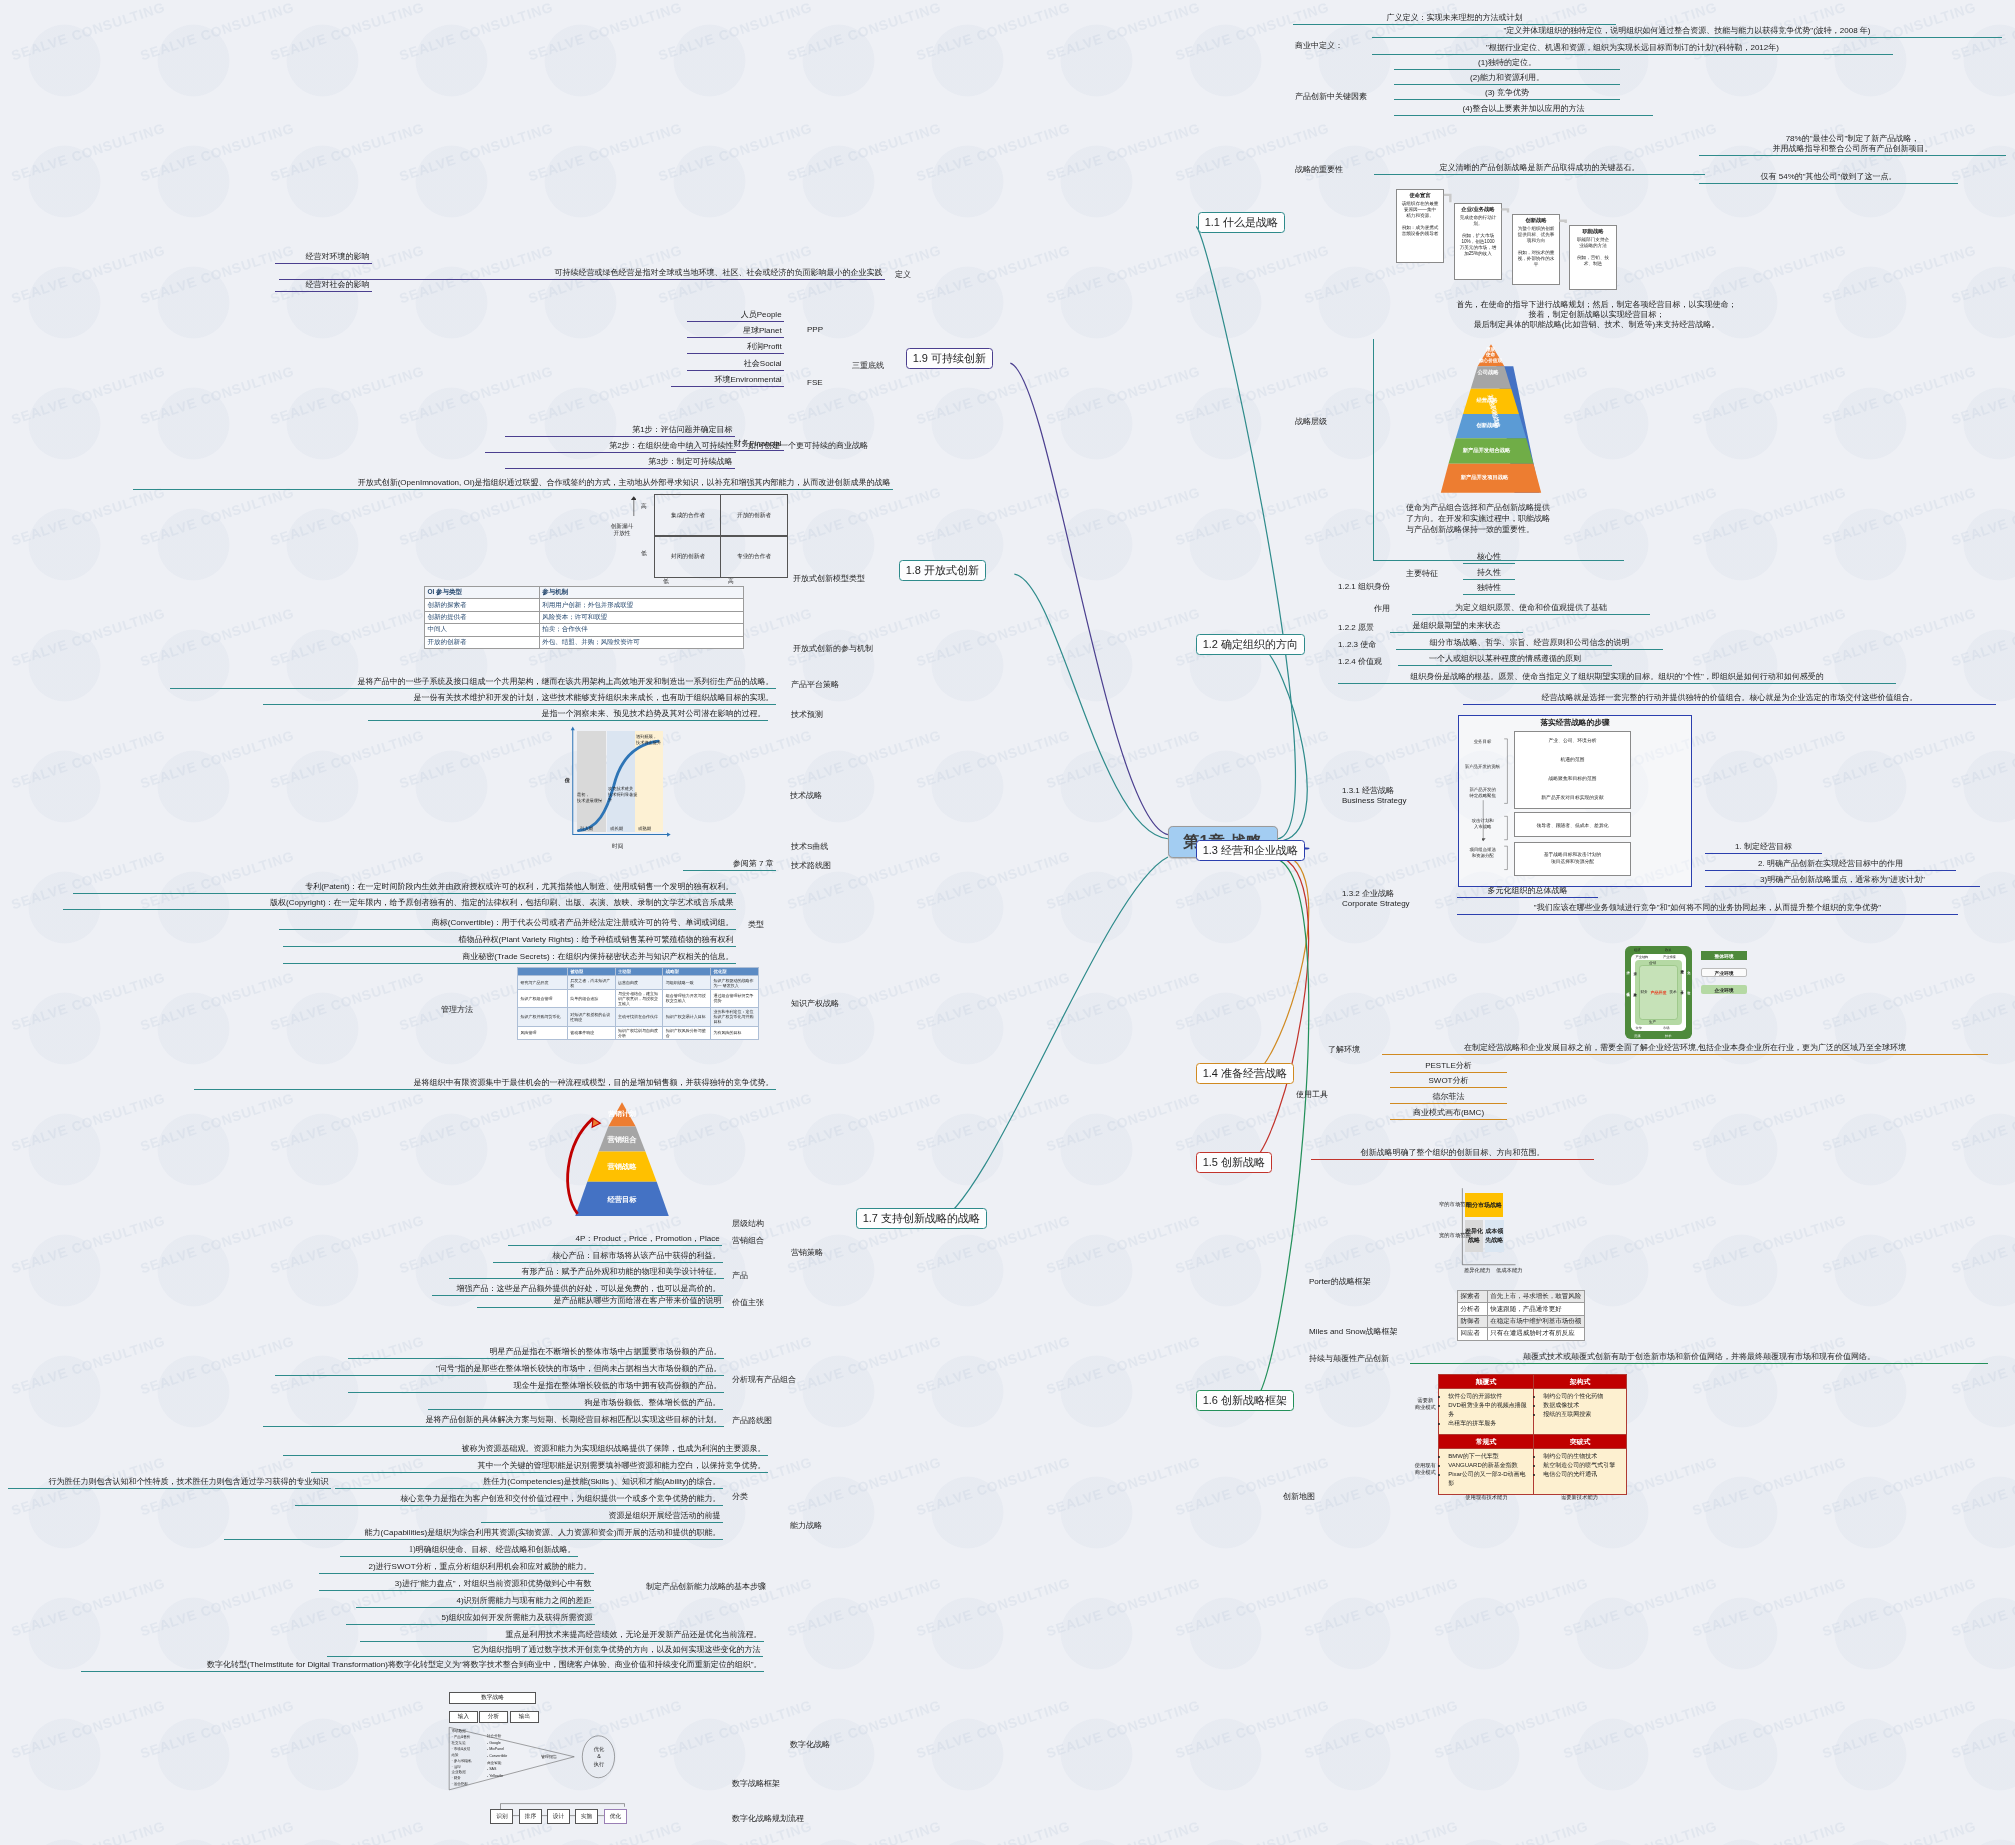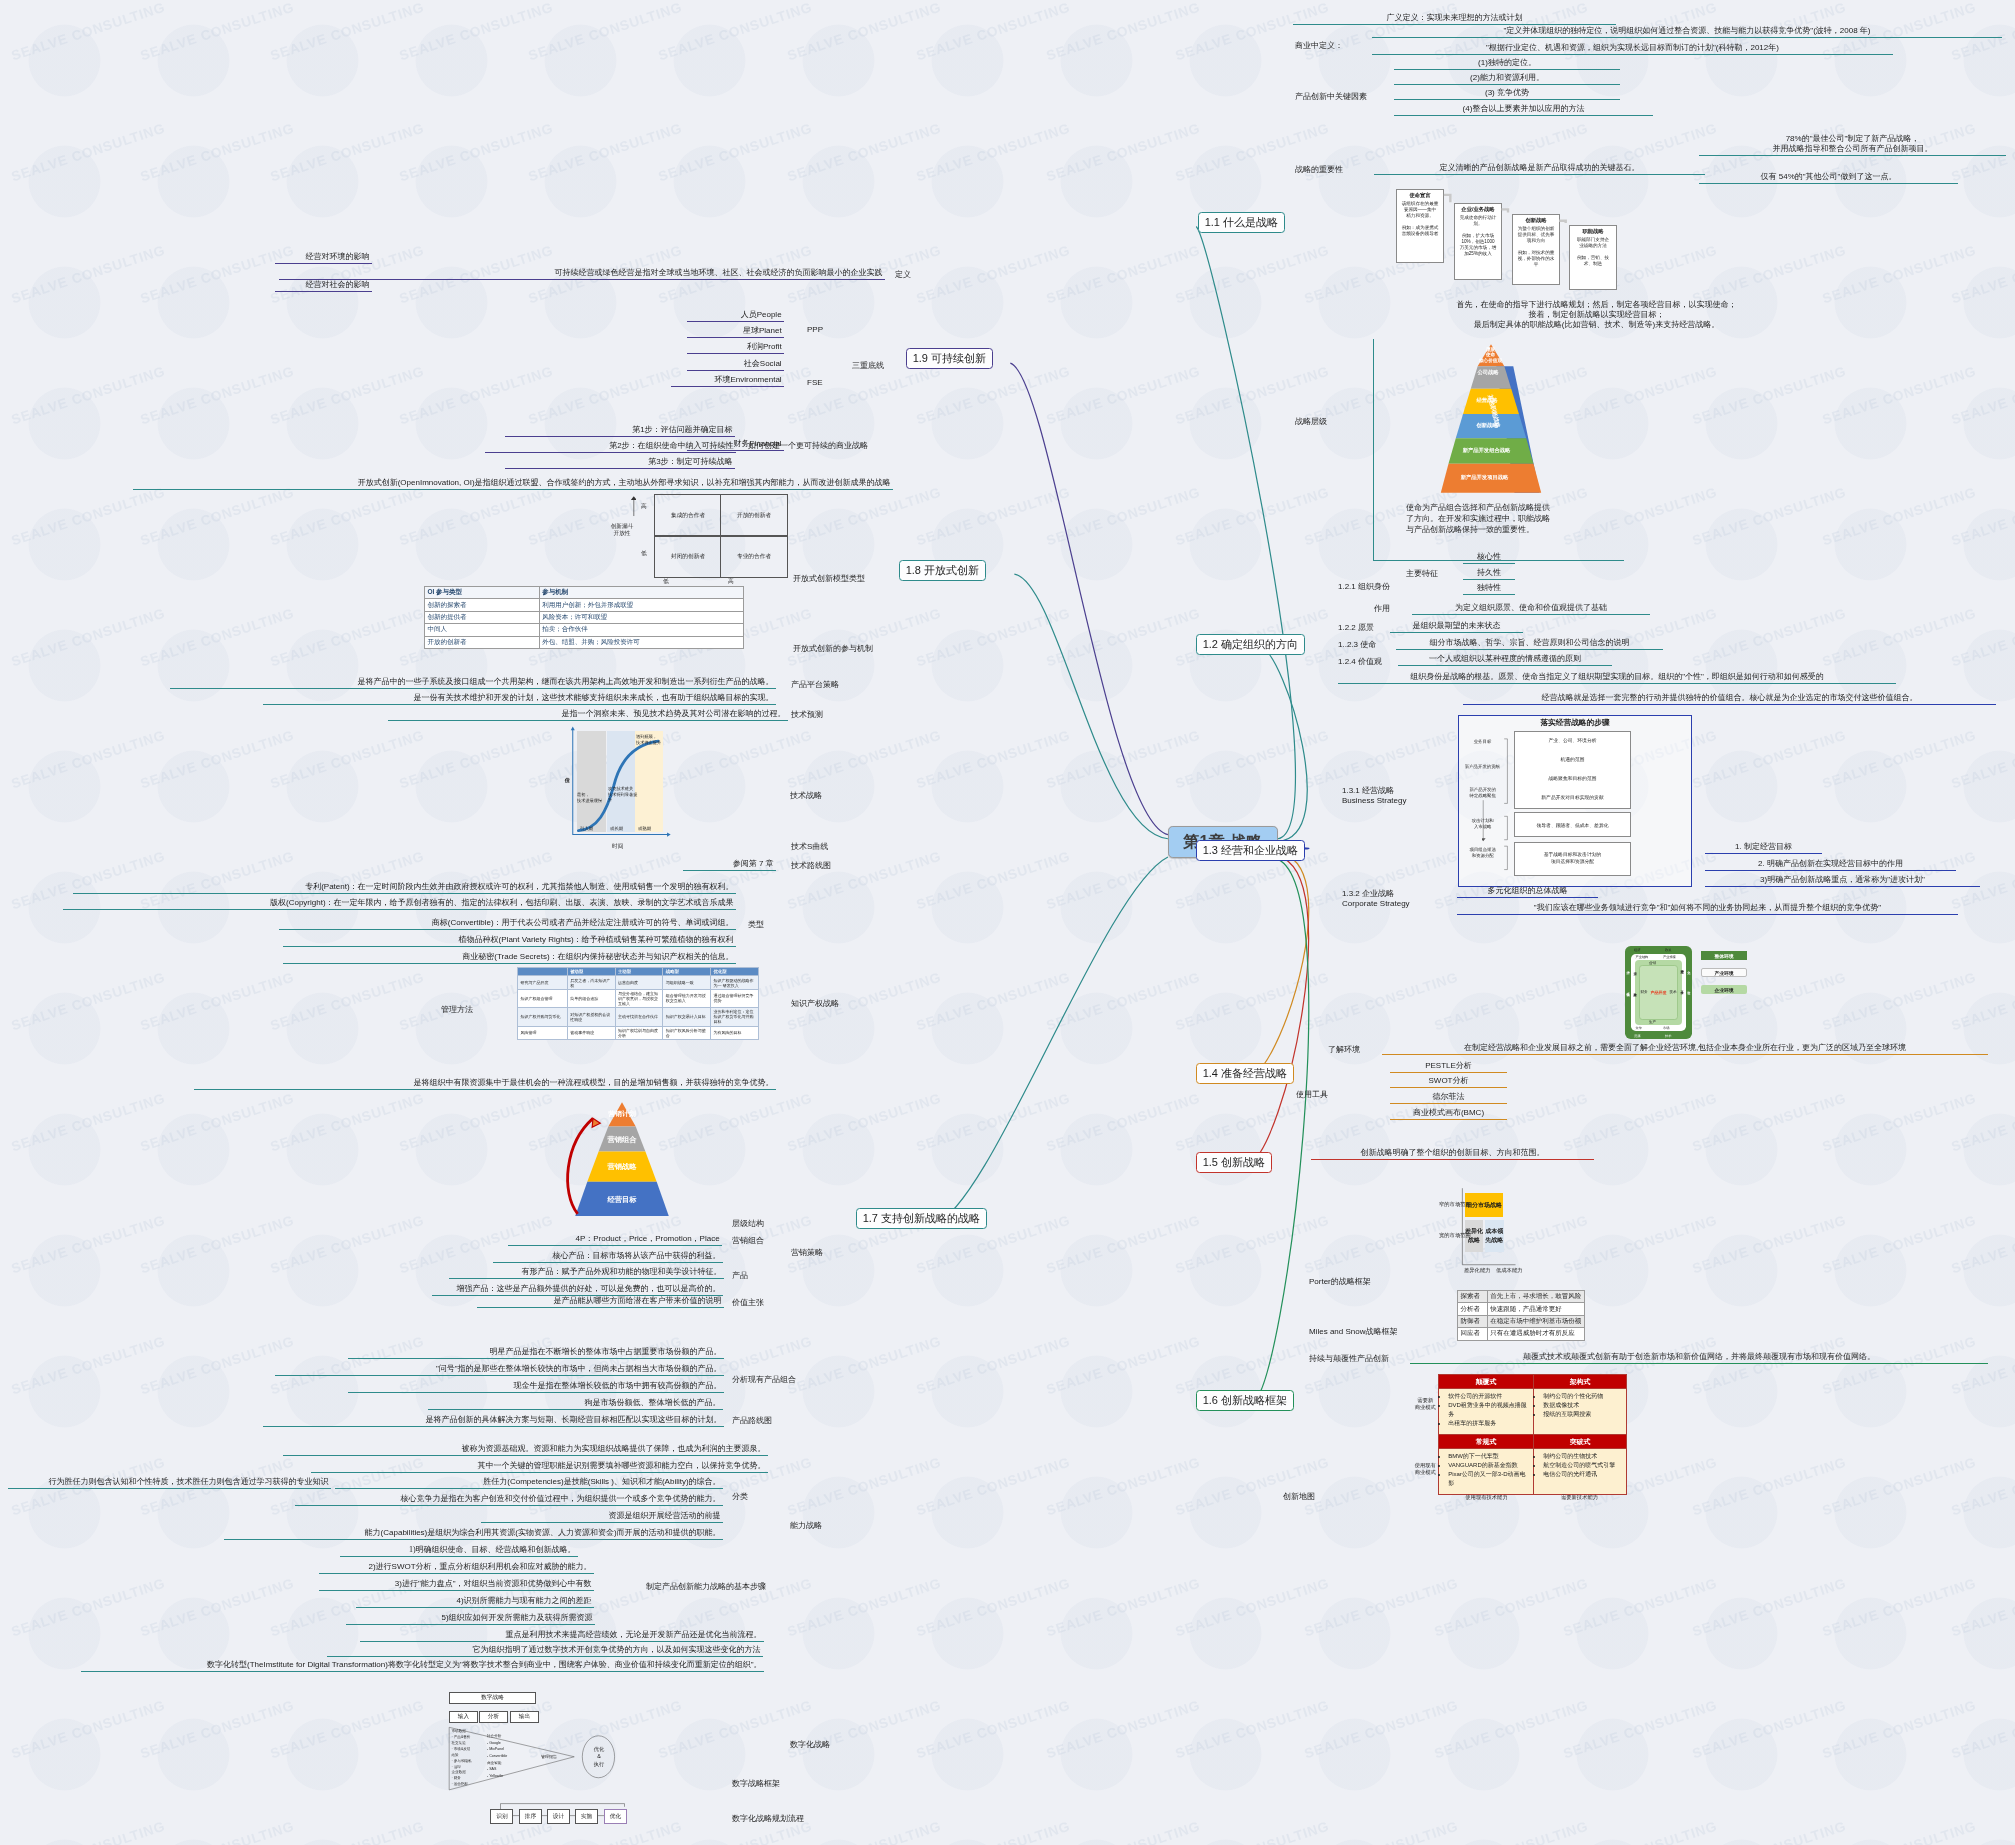--- a/index.html
+++ b/index.html
@@ -752,21 +752,21 @@
           <td style="color:#26486e;">外包、结盟、并购；风险投资许可</td>
         </tr>
   </tbody>
     </table>
 </div>
 
 <div class="node t20 nb" style="left:791px;top:679px;">产品平台策略</div>
 <div class="node leaf left b-teal" style="left:170px;top:676px;width:606px;">是将产品中的一些子系统及接口组成一个共用架构，继而在该共用架构上高效地开发和制造出一系列衍生产品的战略。</div>
 <div class="node leaf left b-teal" style="left:263px;top:692px;width:513px;">是一份有关技术维护和开发的计划，这些技术能够支持组织未来成长，也有助于组织战略目标的实现。</div>
 <div class="node t20 nb" style="left:791px;top:709px;">技术预测</div>
-<div class="node leaf left b-teal" style="left:388px;top:708px;width:400px;">是指一个洞察未来、预见技术趋势及其对公司潜在影响的过程。</div>
+<div class="node leaf left b-teal" style="left:368px;top:708px;width:400px;">是指一个洞察未来、预见技术趋势及其对公司潜在影响的过程。</div>
 <div class="node t20 nb" style="left:790px;top:790px;">技术战略</div>
 
 <div class="node" style="left:537px;top:725px;width:190px;height:135px;">
   <div style="position:absolute;left:40px;top:6px;width:29px;height:101px;background:#d9d9d9;"></div>
   <div style="position:absolute;left:70px;top:6px;width:28px;height:101px;background:#dbe5f1;"></div>
   <div style="position:absolute;left:98px;top:6px;width:28px;height:101px;background:#fdf1d4;"></div>
   <svg style="position:absolute;left:0;top:0;width:190px;height:135px;" viewBox="0 0 470 335" width="190" height="135">
     <path d="M88 10 L88 272 L325 272" stroke="#2E75B6" stroke-width="2.5" fill="none"></path>
     <path d="M88 4 l-5 9 h10 z" fill="#2E75B6"></path>
     <path d="M331 272 l-9 -5 v10 z" fill="#2E75B6"></path>

